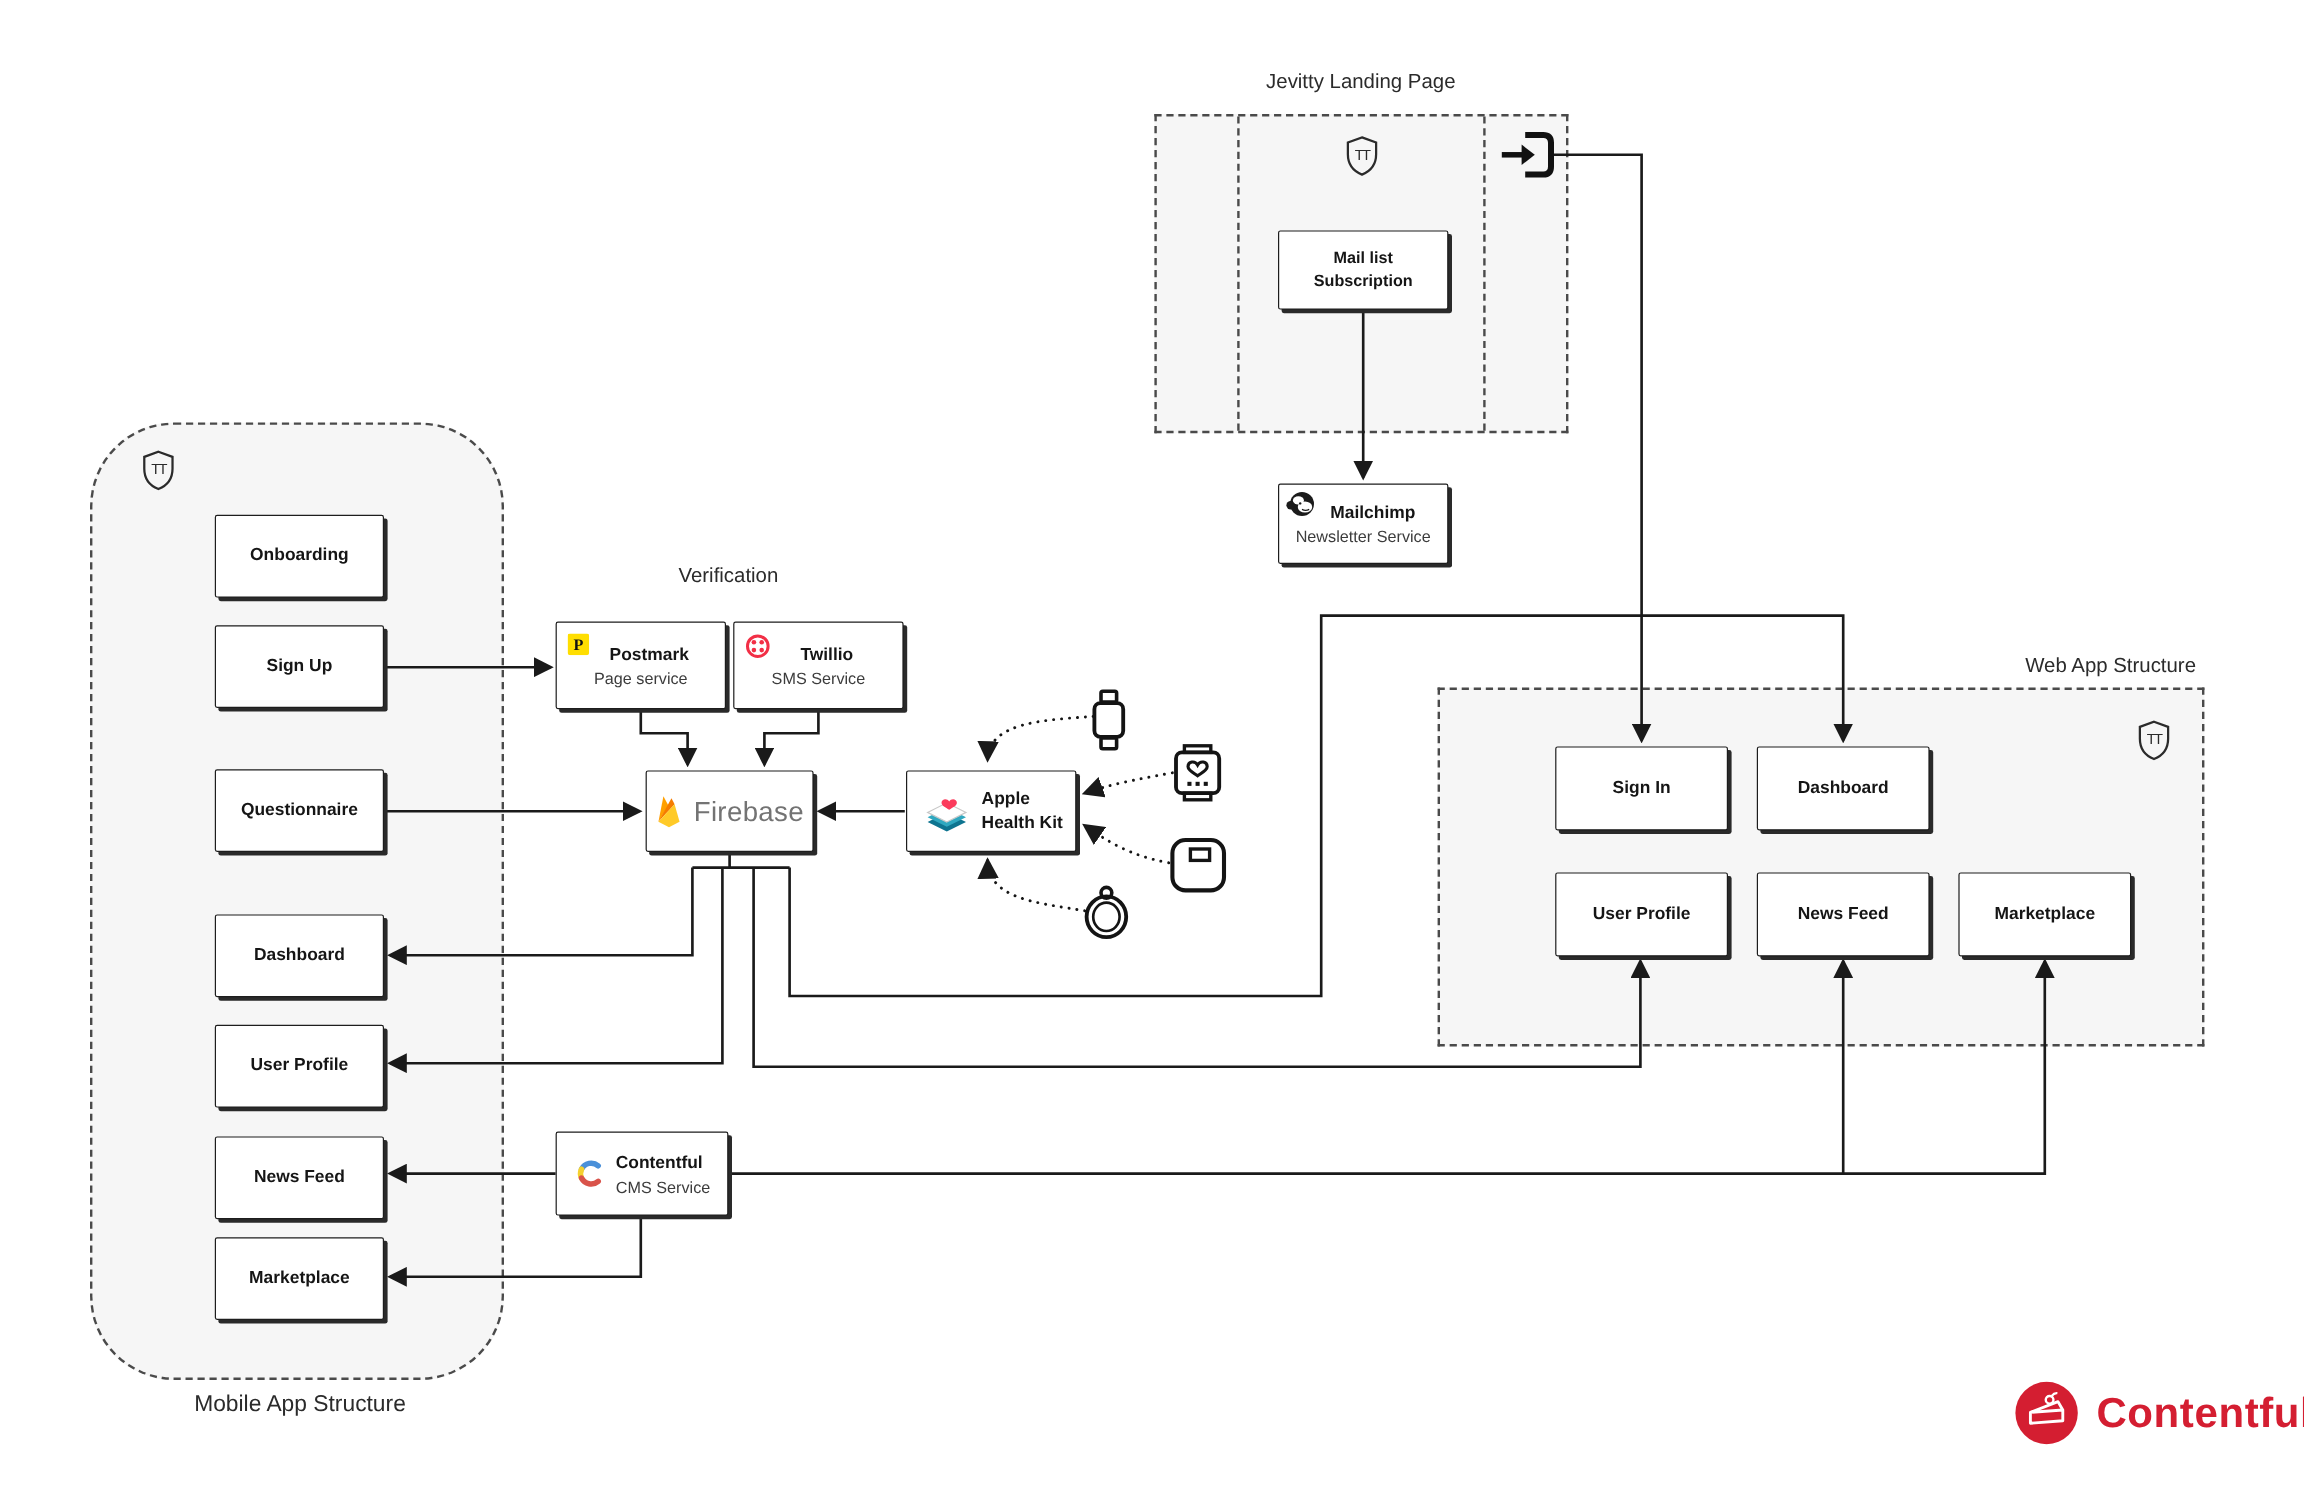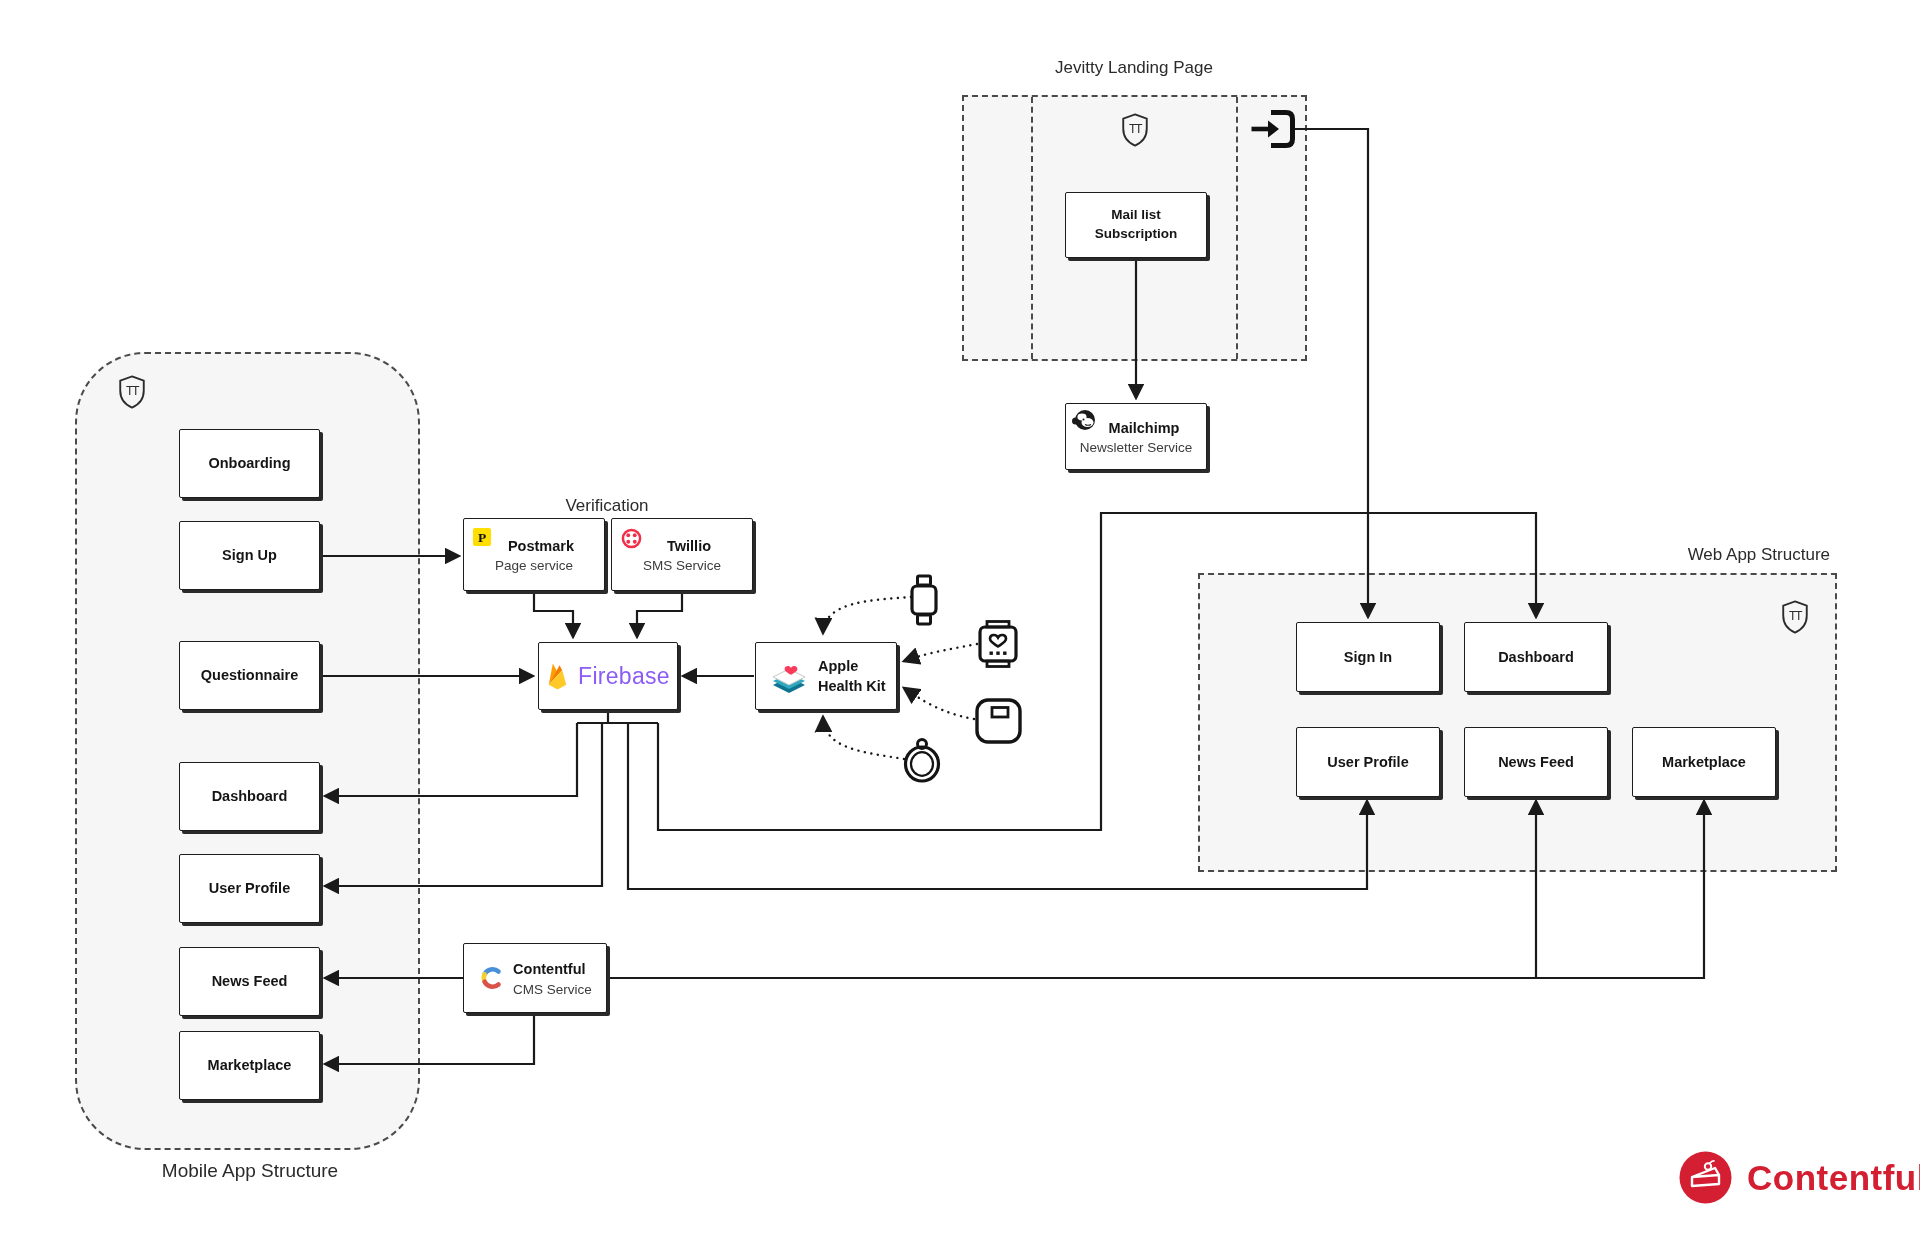--- a/index.html
+++ b/index.html
@@ -9,39 +9,39 @@
   .jev-sep{position:absolute;border-left:2px dashed #4a4a4a;z-index:2;}
   .seclabel{position:absolute;font-size:17px;color:#2b2b2b;z-index:2;white-space:nowrap;}
   svg.wires{position:absolute;left:0;top:0;z-index:3;pointer-events:none;}
   .node{position:absolute;background:#fff;border:1.6px solid #1d1d1d;border-radius:2px;
         box-shadow:3px 3px 0 #2a2a2a;box-sizing:border-box;z-index:4;
         display:flex;flex-direction:column;align-items:center;justify-content:center;text-align:center;}
   .node .t{font-weight:bold;font-size:14.5px;color:#151515;white-space:pre-line;line-height:1.4;}
   .node .d{font-weight:400;font-size:13.5px;color:#3c3c3c;margin-top:2px;}
   .node .icon-abs{position:absolute;left:9px;top:9px;}
   .row{flex-direction:row;gap:9px;text-align:left;}
-  .fbword{font-size:23px;color:#8b5cf6;letter-spacing:.3px;}
+  .fbword{font-size:23px;color:#737373;letter-spacing:.3px;}
   .brand{position:absolute;z-index:5;display:flex;align-items:center;gap:15px;}
   .brandname{font-size:35px;font-weight:bold;color:#d41e31;letter-spacing:.5px;}
 </style>
 </head>
 <body>
 
 <div class="canvas">
 
   <div class="container" style="left:75px;top:352px;width:345px;height:798px;border-radius:70px;"></div>
 
   <div class="container" style="left:962px;top:95px;width:345px;height:266px;"></div>
   <div class="jev-sep" style="left:1031px;top:97px;height:262px;"></div>
   <div class="jev-sep" style="left:1236px;top:97px;height:262px;"></div>
 
   <div class="container" style="left:1198px;top:573px;width:639px;height:299px;"></div>
 
   <div class="seclabel" style="left:1134px;top:58px;transform:translateX(-50%);">Jevitty Landing Page</div>
-  <div class="seclabel" style="left:607px;top:496px;transform:translateX(-50%);">Verification</div>
+  <div class="seclabel" style="left:607px;top:470px;transform:translateX(-50%);">Verification</div>
   <div class="seclabel" style="left:1830px;top:545px;transform:translateX(-100%);">Web App Structure</div>
   <div class="seclabel" style="left:250px;top:1160px;transform:translateX(-50%);font-size:19px;">Mobile App Structure</div>
 
   <svg class="wires" width="1920" height="1243" viewBox="0 0 1920 1243">
     <defs>
       <marker id="ah" viewBox="0 0 10 10" refX="8.5" refY="5" markerWidth="7.5" markerHeight="7.5" orient="auto-start-reverse">
         <path d="M0 0 L10 5 L0 10 Z" fill="#1a1a1a"></path>
       </marker>
       <symbol id="shield" viewBox="0 0 34 38">
         <path d="M17 2.5 L29.5 7 V17.5 C29.5 26.5 24.5 32.5 17 35.5 C9.5 32.5 4.5 26.5 4.5 17.5 V7 Z" fill="none" stroke="#2b2b2b" stroke-width="2"></path>

